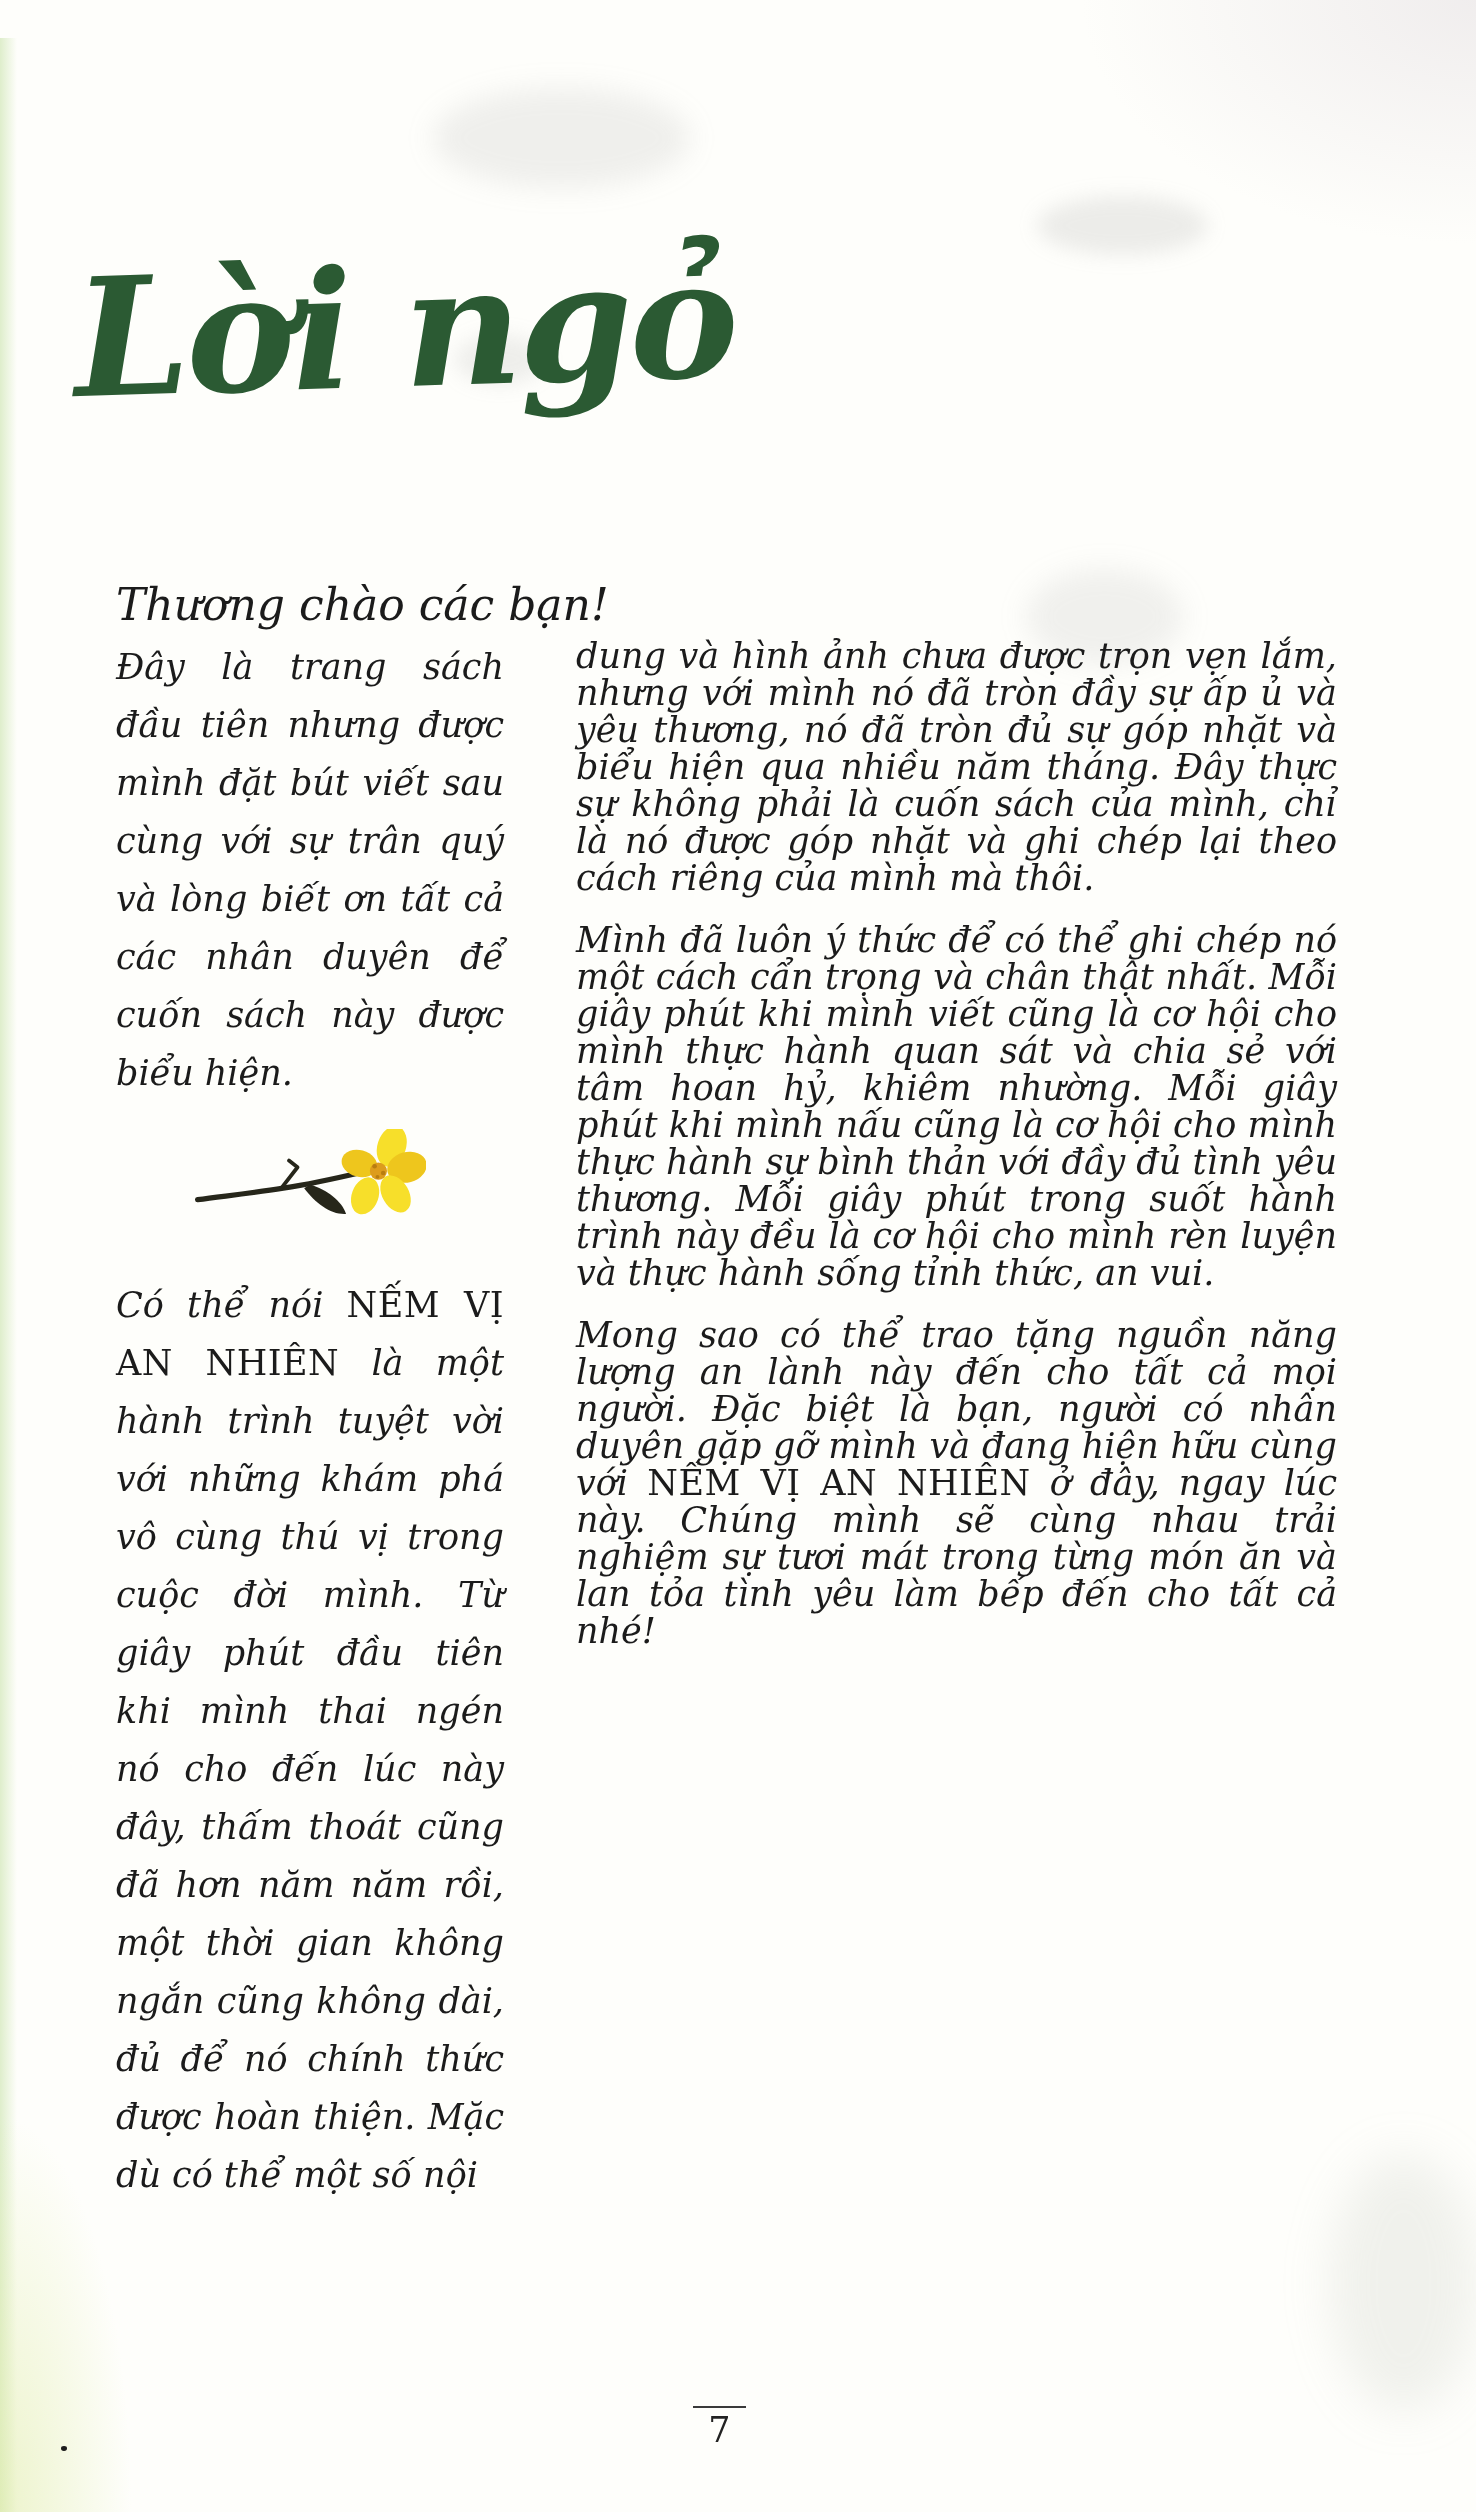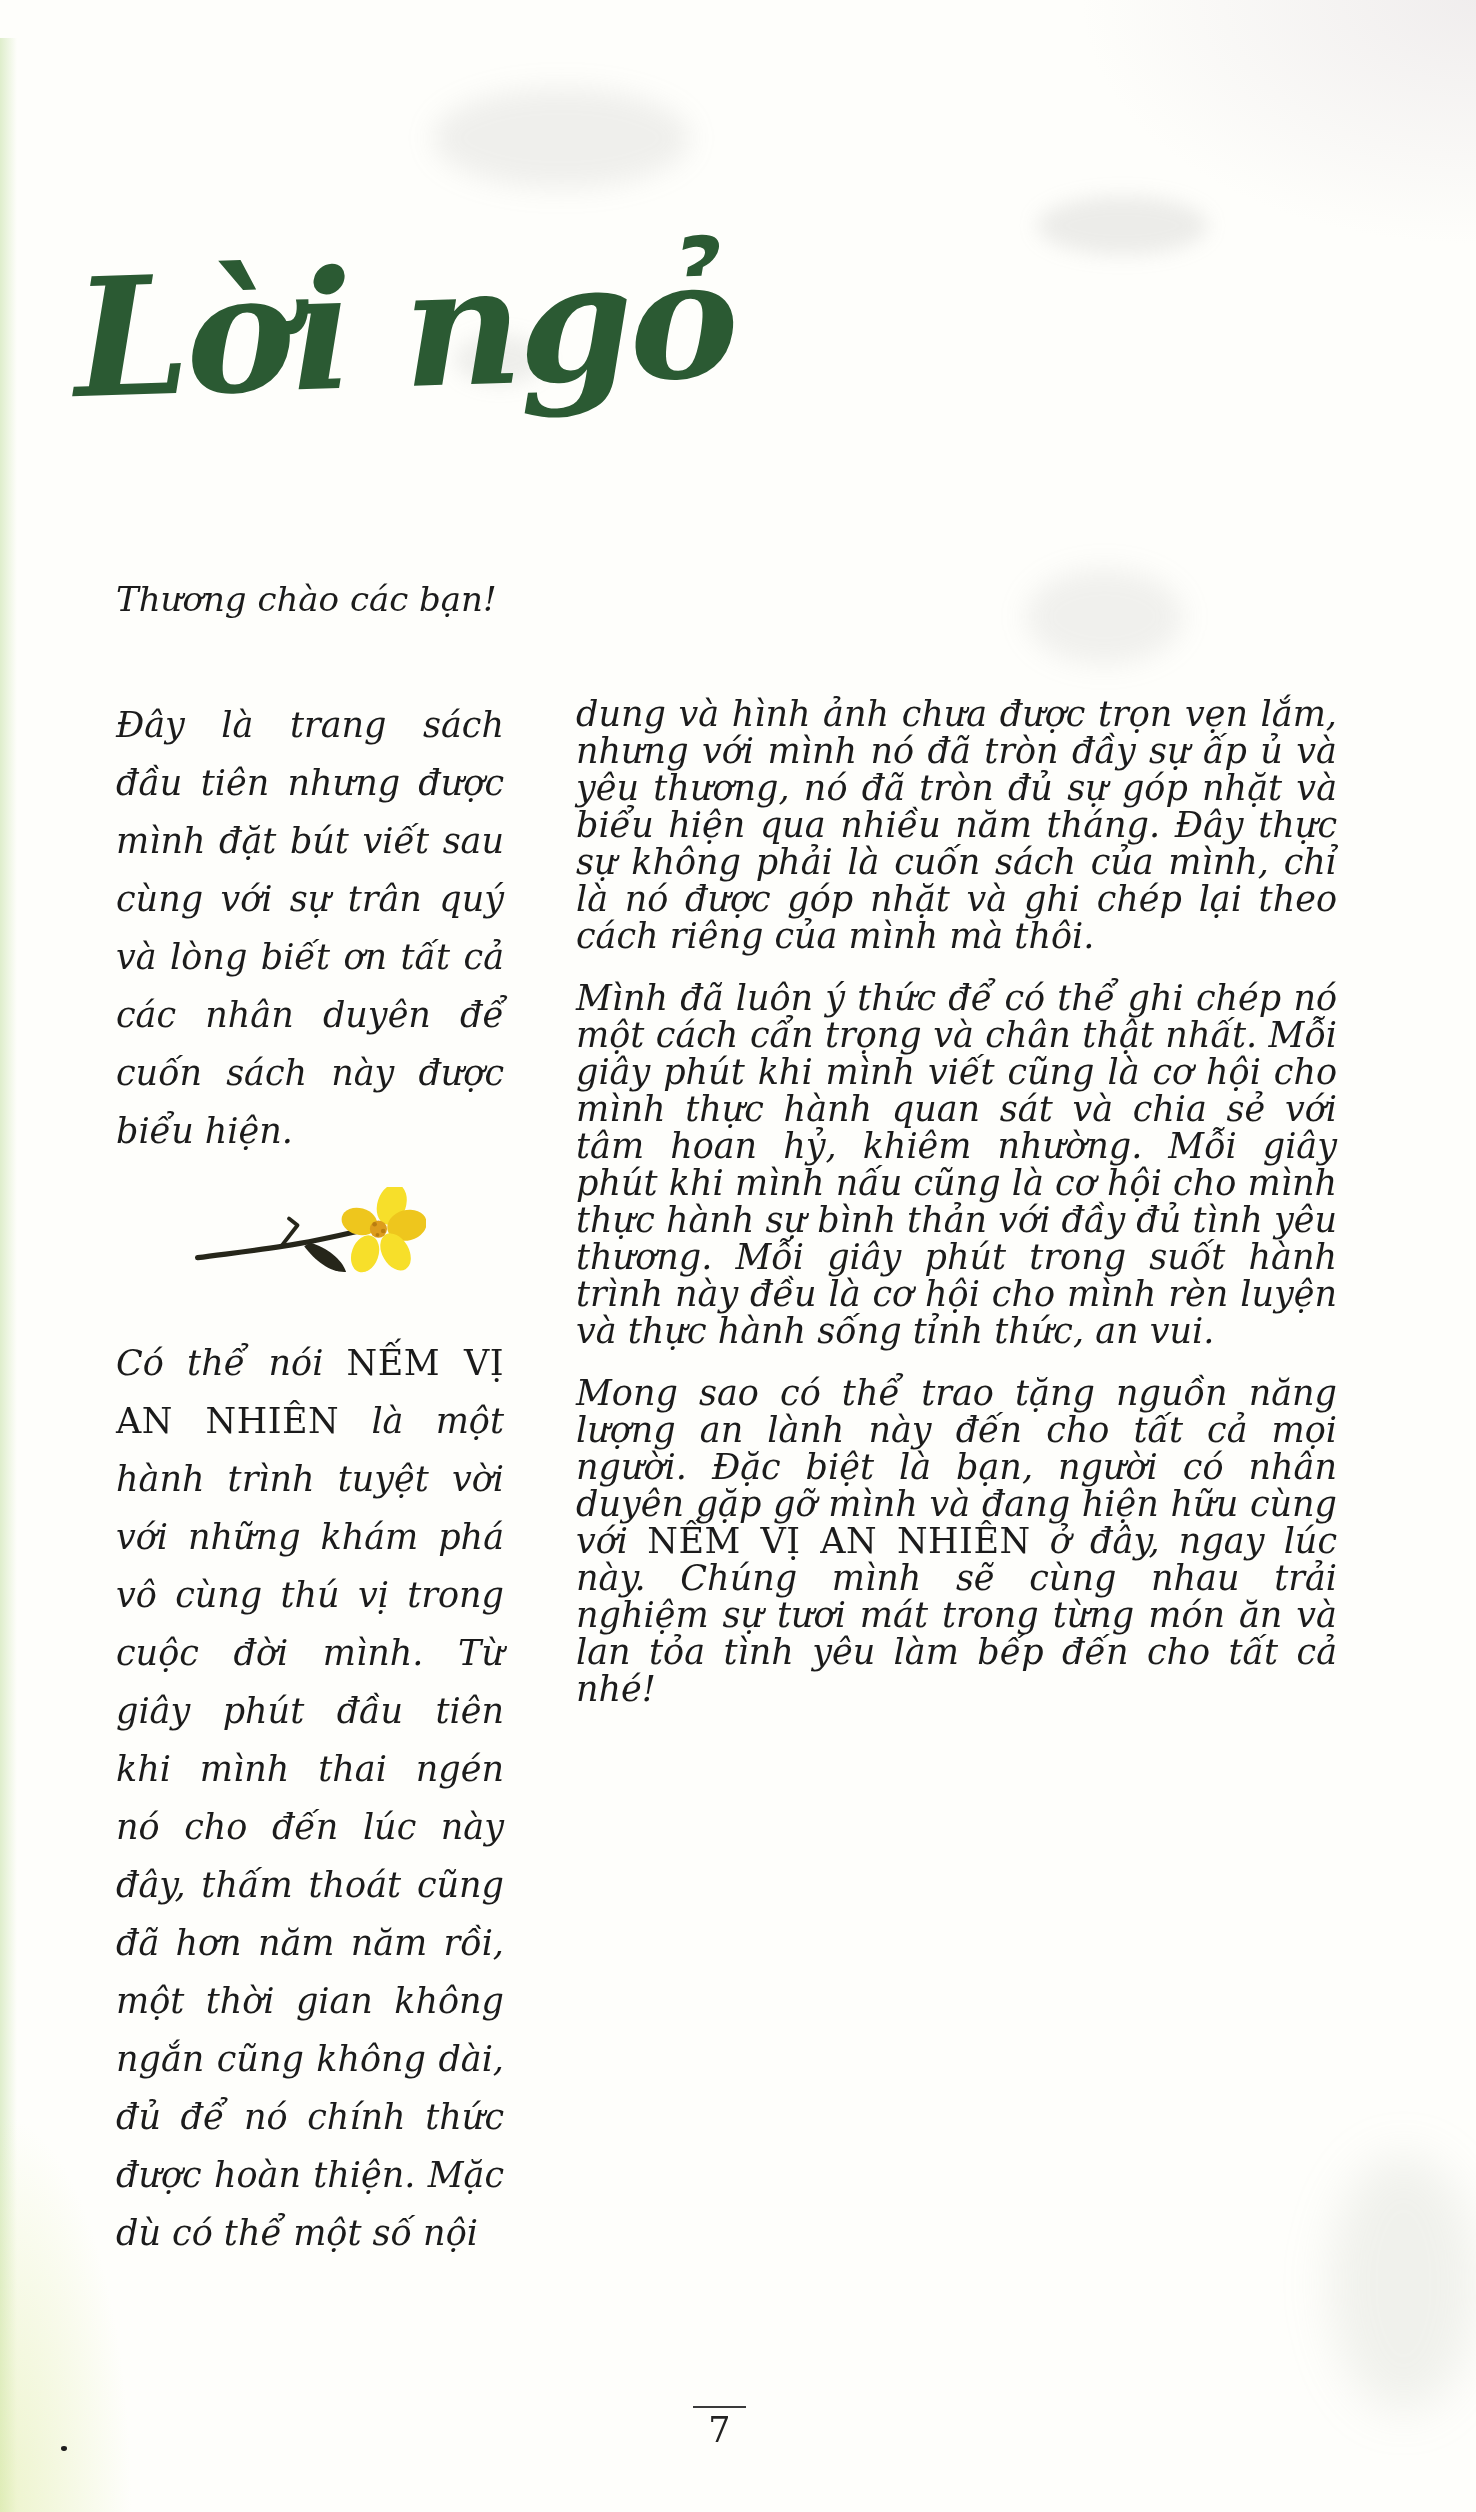--- a/index.html
+++ b/index.html
@@ -31,24 +31,24 @@
   .b5{left:1330px;top:2155px;width:147px;height:257px;background:rgba(175,185,170,.18);filter:blur(23px);}
 
   .title{
     position:absolute;left:74px;top:246px;width:723px;
     font-style:italic;font-weight:700;font-size:164px;line-height:1;
     color:var(--title_green,#2b5a33);
     transform:rotate(-1.8deg);letter-spacing:-3.8px;white-space:nowrap;
   }
   .greeting{
     position:absolute;left:116px;top:579px;
-    font-style:italic;font-size:34px;line-height:1.2;
+    font-style:italic;font-size:44px;line-height:1.2;
   }
   .columns{
-    position:absolute;left:116px;top:696px;width:1221px;
+    position:absolute;left:116px;top:638px;width:1221px;
     display:flex;gap:72px;
   }
   .col-left{width:388px;flex:0 0 388px;}
   .col-right{flex:1 1 auto;}
   .col-left p, .col-right p{
     margin:0;font-style:italic;font-size:35px;
     text-align:justify;text-justify:inter-word;
   }
   .col-left p{line-height:58px;}
   .col-right p{line-height:37px;margin-bottom:25px;}

